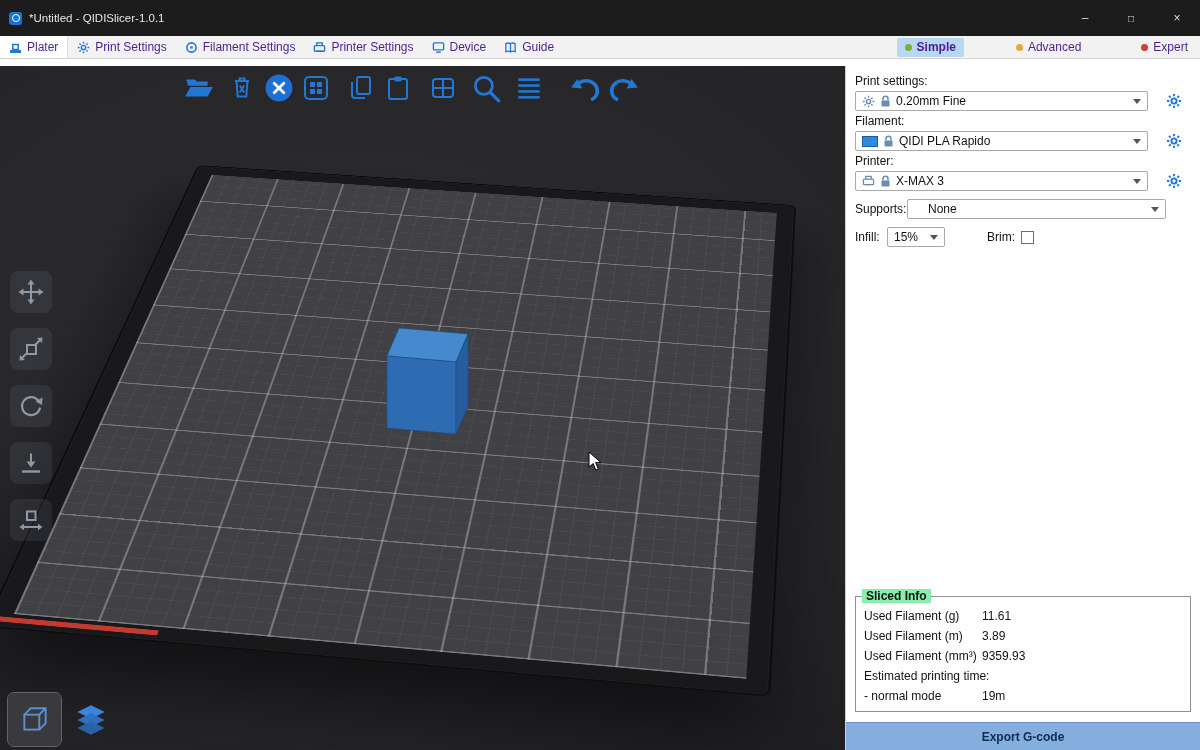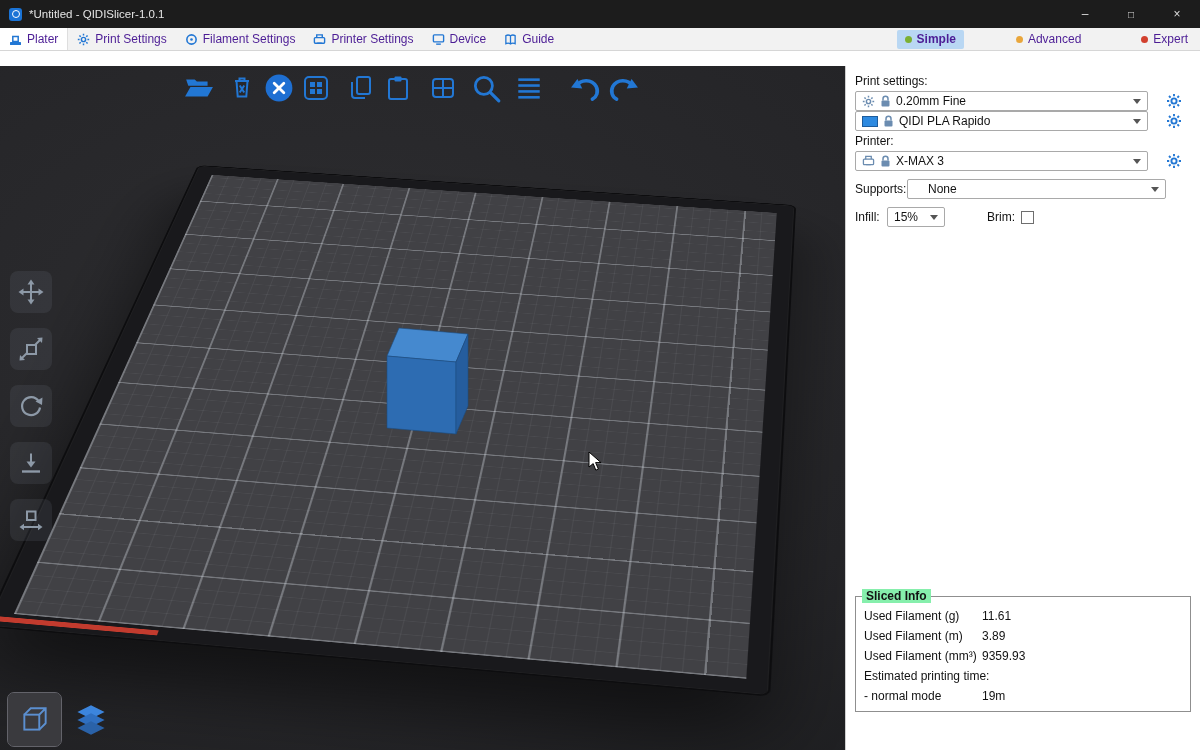--- a/index.html
+++ b/index.html
@@ -1,21 +1,21 @@
 <!DOCTYPE html>
 <html><head>
 <meta charset="utf-8">
 <style>
   * { box-sizing: border-box; }
   html,body { margin:0; padding:0; width:1200px; height:750px; overflow:hidden;
               font-family:"Liberation Sans", sans-serif; background:#fff; }
   .app { position:relative; width:1200px; height:750px; overflow:hidden; }
 
   
-  .titlebar { height:28px; background:#1c1c1c; display:flex; align-items:center; color:#e4e4e4; }
+  .titlebar { height:36px; background:#1c1c1c; display:flex; align-items:center; color:#e4e4e4; }
   .app-icon { width:13px; height:13px; margin:0 7px 0 9px; border-radius:3px; background:#1a73d6; position:relative; flex:none; }
   .app-icon::after { content:""; position:absolute; inset:2.5px; border:1.5px solid #fff; border-radius:50%; }
   .title-text { font-size:11.5px; }
   .win-controls { margin-left:auto; display:flex; height:100%; }
   .win-btn { width:46px; height:100%; display:flex; align-items:center; justify-content:center; font-size:12px; color:#dcdcdc; }
   .win-btn.max { font-size:10px; }
 
   
   .menubar { height:19px; display:flex; align-items:center; background:#fff; font-size:12px; color:#141414; padding-left:2px; }
   .menu-item { padding:1px 8px; }
@@ -366,20 +366,21 @@
           <span class="carrow"></span>
         </div>
         <svg class="gearbtn" width="16" height="16" viewBox="0 0 16 16">
             <g stroke="#2277d4" stroke-width="1.9" fill="none">
               <circle cx="8" cy="8" r="2.6"></circle>
               <path d="M8 1v2.2M8 12.8V15M1 8h2.2M12.8 8H15M3 3l1.6 1.6M11.4 11.4L13 13M13 3l-1.6 1.6M4.6 11.4L3 13"></path>
             </g>
           </svg>
       </div>
 
+      <div class="slabel">Filament:</div>
       <div class="combo-row">
         <div class="combo">
           <span class="swatch"></span>
           <svg class="cico" width="11" height="13" viewBox="0 0 11 13">
               <path d="M3 5.5V3.8a2.5 2.5 0 0 1 5 0v1.7" fill="none" stroke="#6b8cb0" stroke-width="1.5"></path>
               <rect x="1.5" y="5.5" width="8" height="6" rx="1" fill="#6b8cb0"></rect>
             </svg>
           <span class="val">QIDI PLA Rapido</span>
           <span class="carrow"></span>
         </div>
@@ -452,15 +453,16 @@
       <div class="srow">
         <span class="sl">Estimated printing time:</span>
         <span class="sv"></span>
       </div>
       <div class="srow">
         <span class="sl">- normal mode</span>
         <span class="sv">19m</span>
       </div>
     </div>
 
+    <button class="export">Export G-code</button>
   </div>
 
 </div>
 
 </body></html>

